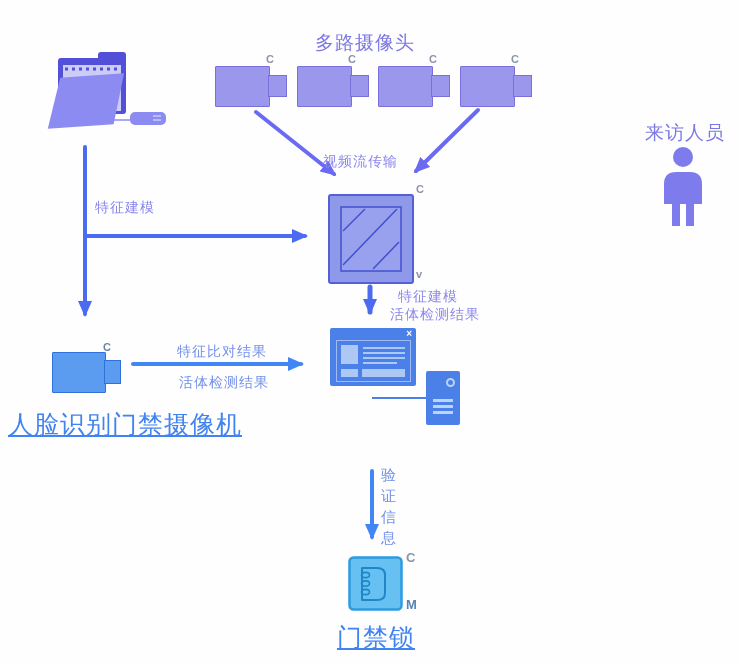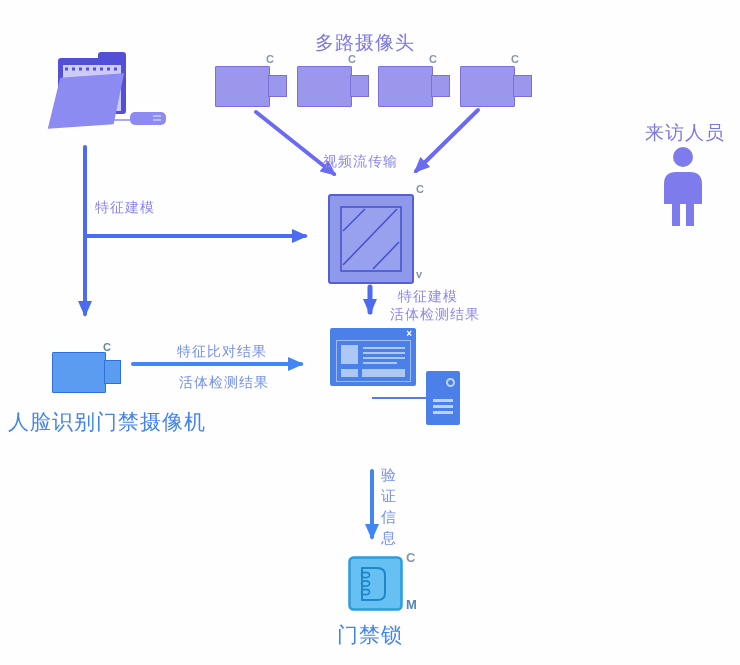--- a/index.html
+++ b/index.html
@@ -1,20 +1,20 @@
 <!DOCTYPE html>
 <html><head>
 <meta charset="utf-8">
 <style>
   html,body{margin:0;padding:0;}
   body{font-family:"Liberation Sans",sans-serif;background:#fff;}
   #canvas{position:relative;width:740px;height:665px;background:#fefefe;overflow:hidden;}
   .abs{position:absolute;}
   .node-label{color:#7c78e3;font-size:19px;letter-spacing:1px;white-space:nowrap;}
-  .node-label.blue{color:#4183f0;font-size:21px;}
+  .node-label.blue{color:#4183f0;font-size:25px;text-decoration:underline;}
   .edge-label{color:#8b87ec;font-size:14px;letter-spacing:1px;white-space:nowrap;}
   .edge-label.blue{color:#7490ea;font-family:Liberation Mono, monospace;}
   .port{color:#8b95a6;font-size:11px;font-weight:bold;line-height:1;}
   .port.m{color:#5585b5;}
   
   .cam{width:72px;height:52px;}
   .cam .body{position:absolute;left:0;top:12px;width:53px;height:39px;background:#9b97ec;border:1px solid #7a70dc;border-radius:1px;}
   .cam .lens{position:absolute;left:53px;top:21px;width:17px;height:20px;background:#9b97ec;border:1px solid #7a70dc;}
   .cam .c{position:absolute;left:51px;top:0;}
   

